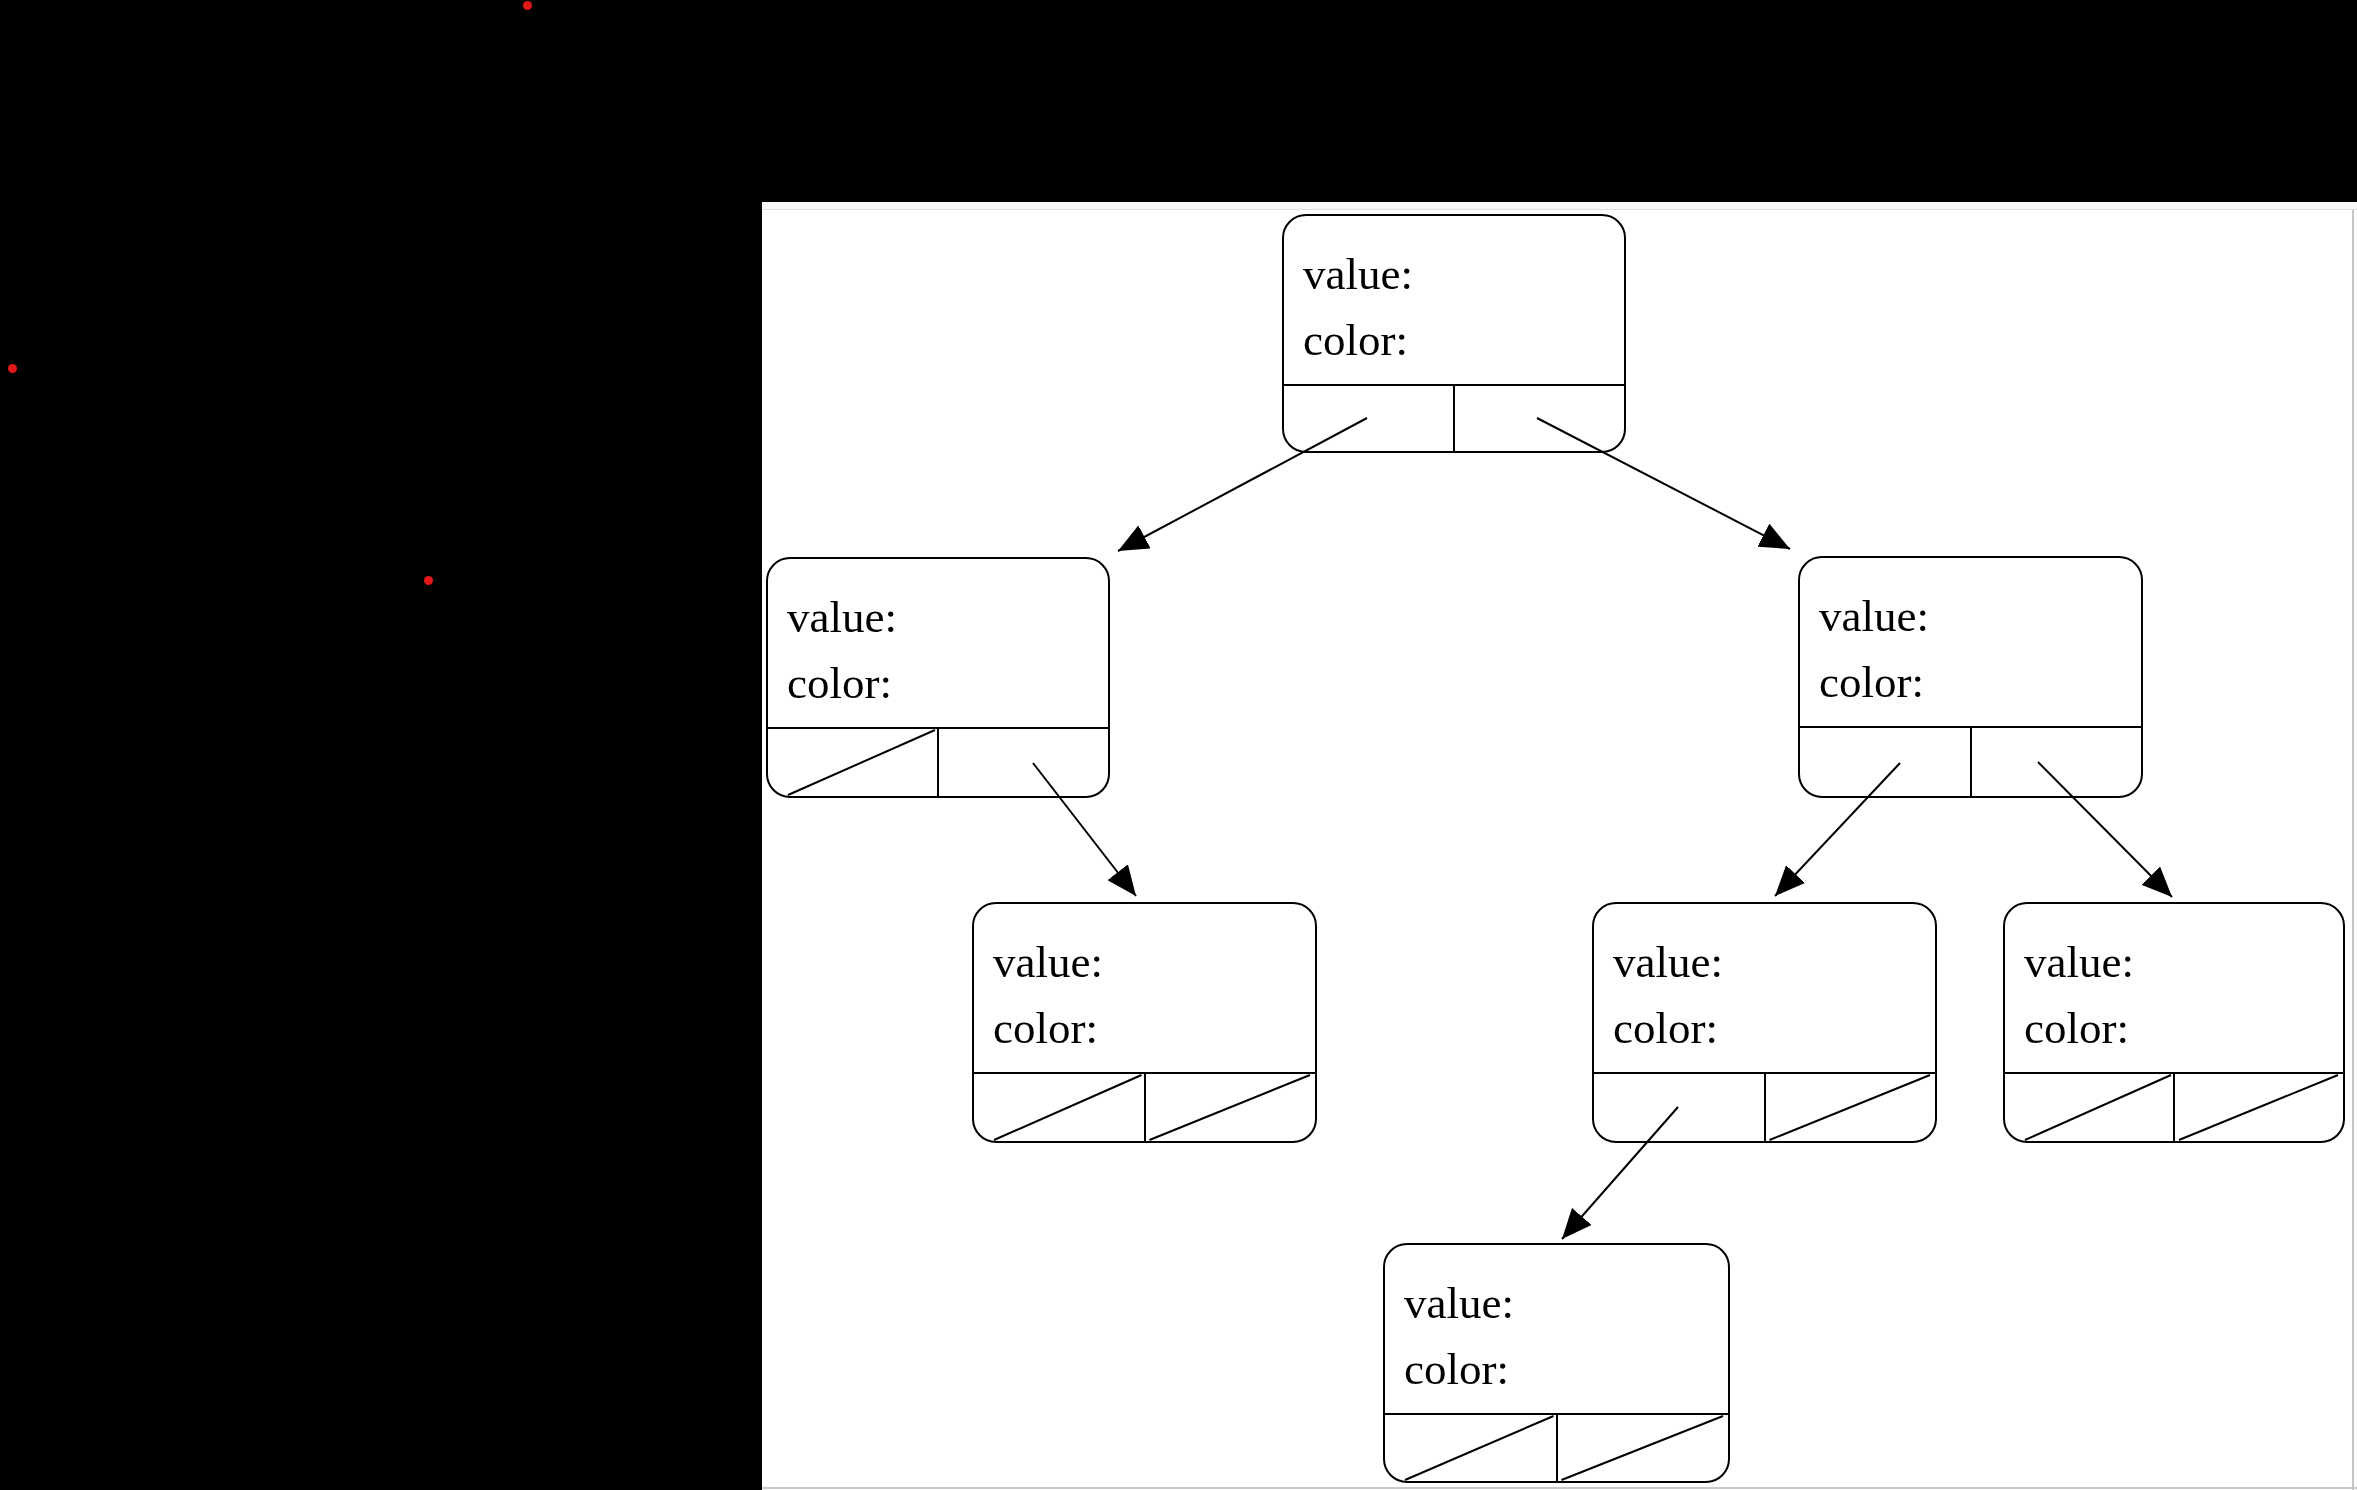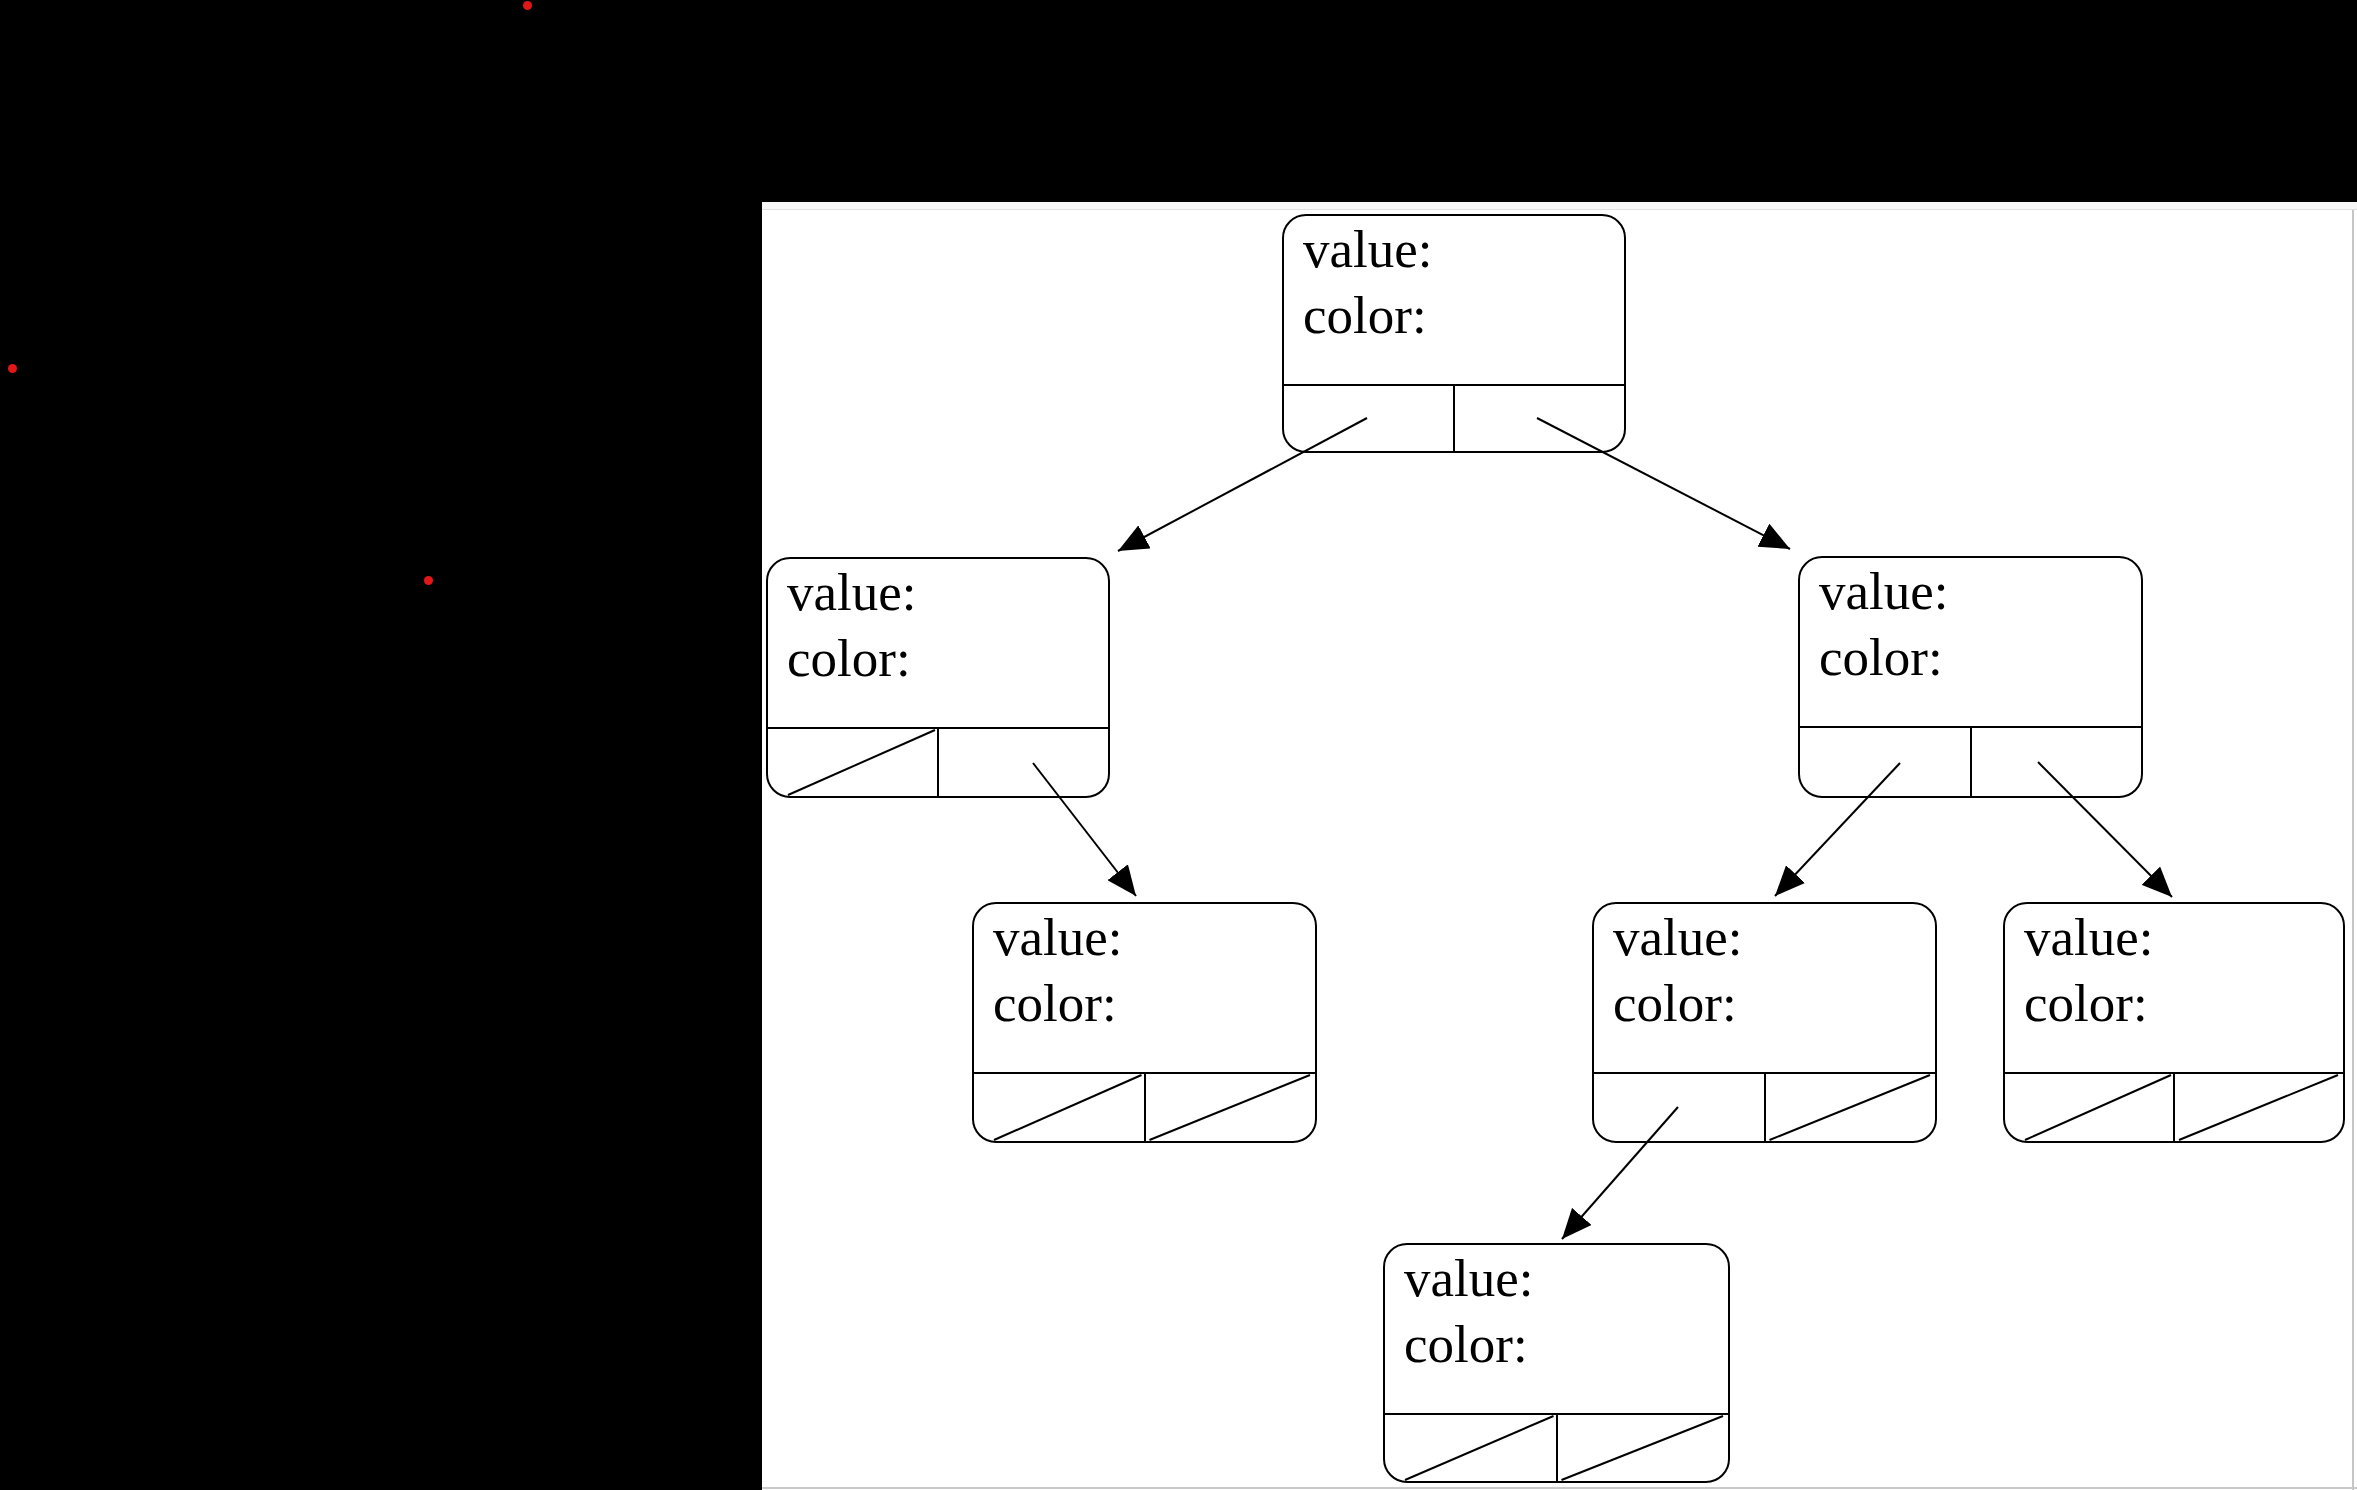--- a/index.html
+++ b/index.html
@@ -24,21 +24,21 @@
   .bottom-chrome{
     position:absolute;left:0;right:0;bottom:1px;height:2px;background:#c9c9c9;
   }
   .nodes-layer{position:absolute;left:0;top:0;right:0;bottom:0;}
   .node{
     position:absolute;background:#fff;border:2px solid #000;
     border-radius:24px;box-sizing:border-box;
   }
   .node-text{
     position:absolute;left:19px;top:0;right:6px;
-    font-size:53px;line-height:66px;color:#000;
+    padding-top:25px;font-size:45px;line-height:66px;color:#000;
   }
   .node-text div{white-space:nowrap;}
   .cells{
     position:absolute;left:0;right:0;top:168px;bottom:0;
     border-top:2px solid #000;
   }
   .vdiv{
     position:absolute;left:calc(50% - 1px);top:0;bottom:0;width:2px;background:#000;
   }
   .overlay-svg{position:absolute;left:0;top:0;pointer-events:none;}

